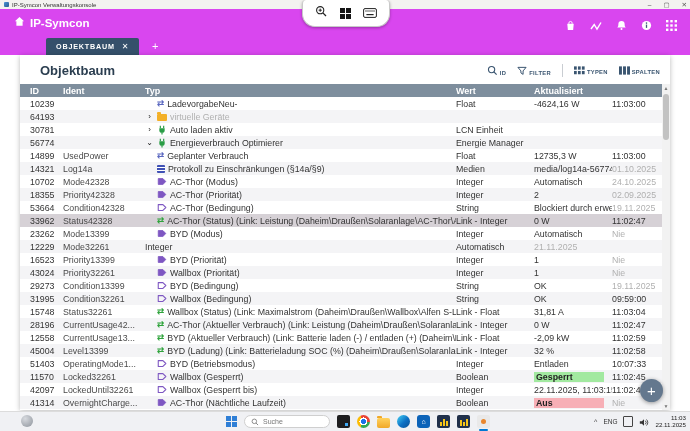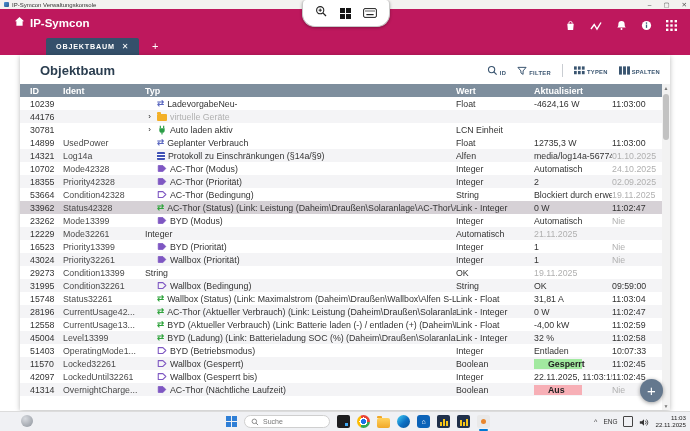--- a/index.html
+++ b/index.html
@@ -5,21 +5,21 @@
   html,body{margin:0;padding:0}
   body{width:690px;height:431px;position:relative;overflow:hidden;background:#fff;
        font-family:"Liberation Sans",sans-serif;-webkit-font-smoothing:antialiased}
   
   .titlebar{position:absolute;top:0;left:0;right:0;height:9px;background:#f3f2f0;
     display:flex;align-items:center;gap:3px;padding-left:4px;font-size:6px;color:#333}
   .app-ico{width:5px;height:5px;background:linear-gradient(135deg,#4a90d9,#2b5e8e);border-radius:1px}
   .win-controls{position:absolute;right:3px;top:1px;display:flex;gap:12px;font-size:6.5px;color:#555;line-height:7px}
   .win-controls span{cursor:default}
   
-  .header{position:absolute;top:9px;left:0;right:0;height:46px;background:#be185d}
+  .header{position:absolute;top:9px;left:0;right:0;height:46px;background:#d946ef}
   .brand{position:absolute;left:14px;top:7px;display:flex;align-items:center;gap:5px;color:#fff;
     font-weight:bold;font-size:11.5px}
   .hicons{position:absolute;right:13px;top:11px;display:flex;gap:14px;align-items:center}
   .hicons svg{display:block}
   .tab{position:absolute;left:46px;bottom:0;height:17px;background:#35506b;color:#fff;
     font-size:7.2px;font-weight:bold;letter-spacing:.8px;display:flex;align-items:center;gap:7px;
     padding:0 10px;border-radius:2px 2px 0 0}
   .tab-close{font-size:8px;font-weight:normal}
   .tab-add{position:absolute;left:152px;bottom:3px;color:#fff;font-size:11px;line-height:11px}
   
@@ -51,21 +51,21 @@
   .exp{flex:0 0 9px;text-align:center;font-size:8px;color:#222;line-height:9px}
   .nametext{overflow:hidden;white-space:nowrap}
   .muted{color:#b0b0b0}
   .ri{flex:0 0 auto;display:inline-flex;align-items:center;justify-content:center}
   .i-sync{color:#5b68c0;font-weight:bold;font-size:8.5px;line-height:9px}
   .i-link{color:#2fa33c;font-weight:bold;font-size:8.5px;line-height:9px}
   .i-folder{width:10px;height:7px;background:#f3b028;border-radius:1px;position:relative;margin-top:1px}
   .i-folder::before{content:"";position:absolute;top:-2px;left:0;width:4px;height:2px;background:#f3b028;border-radius:1px 1px 0 0}
   .i-media{width:8px;height:8px;border-radius:1px;
     background:linear-gradient(#3f51b5 0 2px,#fff 2px 3px,#3f51b5 3px 5px,#fff 5px 6px,#3f51b5 6px)}
-  .badge{display:block;width:48px;padding:0 14px;font-weight:bold;color:#222;box-sizing:border-box}
+  .badge{display:block;width:70px;padding:0 2px;font-weight:bold;color:#222;box-sizing:border-box}
   .badge.green{background:#a2e9a0}
   .badge.red{background:#f7afb6}
   
   .vscroll{position:absolute;right:0;top:29px;bottom:0;width:8px;background:#f2f2f2;z-index:3}
   .vscroll .arr{position:absolute;left:0;width:8px;height:8px;font-size:5px;color:#777;text-align:center;line-height:8px}
   .vscroll .arr.up{top:0}.vscroll .arr.dn{bottom:0}
   .vscroll .thumb{position:absolute;left:1px;top:10px;width:6px;height:46px;background:#c2c2c2;border-radius:3px}
   
   .fab{position:absolute;left:640px;top:379px;width:23px;height:23px;border-radius:50%;border:none;
     background:#64788e;color:#fff;font-size:15px;line-height:21px;text-align:center;padding:0;
@@ -256,21 +256,21 @@
         <span class="cell namec">
           <span class="exp"></span>
           <span class="ri i-sync">⇄</span>
           <span class="nametext">LadevorgabeNeu-</span>
         </span>
         <span class="cell">Float</span>
         <span class="cell"><span class="nametext">-4624,16 W</span></span>
         <span class="cell">11:03:00</span>
       </div>
       <div class="row alt">
-        <span class="cell">44176</span>
+        <span class="cell">64193</span>
         <span class="cell ident"></span>
         <span class="cell namec">
           <span class="exp">›</span>
           <span class="ri i-folder"></span>
           <span class="nametext muted">virtuelle Geräte</span>
         </span>
         <span class="cell"></span>
         <span class="cell"><span class="nametext"></span></span>
         <span class="cell"></span>
       </div>
@@ -285,41 +285,59 @@
               <path d="M2.8 3.8h6.4v2.4a3.2 3.2 0 0 1-6.4 0z" fill="#2a9d46"></path>
               <path d="M6 9v2.4" stroke="#2a9d46" stroke-width="1.4"></path>
             </svg>
           </span>
           <span class="nametext">Auto laden aktiv</span>
         </span>
         <span class="cell">LCN Einheit</span>
         <span class="cell"><span class="nametext"></span></span>
         <span class="cell"></span>
       </div>
+      <div class="row alt">
+        <span class="cell">56774</span>
+        <span class="cell ident"></span>
+        <span class="cell namec">
+          <span class="exp">⌄</span>
+          <span class="ri">
+            <svg width="10" height="10" viewBox="0 0 12 12">
+              <path d="M4 .8v3M8 .8v3" stroke="#2a9d46" stroke-width="1.4" fill="none"></path>
+              <path d="M2.8 3.8h6.4v2.4a3.2 3.2 0 0 1-6.4 0z" fill="#2a9d46"></path>
+              <path d="M6 9v2.4" stroke="#2a9d46" stroke-width="1.4"></path>
+            </svg>
+          </span>
+          <span class="nametext">Energieverbrauch Optimierer</span>
+        </span>
+        <span class="cell">Energie Manager</span>
+        <span class="cell"><span class="nametext"></span></span>
+        <span class="cell"></span>
+      </div>
       <div class="row">
         <span class="cell">14899</span>
         <span class="cell ident">UsedPower</span>
         <span class="cell namec">
           <span class="exp"></span>
           <span class="ri i-sync">⇄</span>
           <span class="nametext">Geplanter Verbrauch</span>
         </span>
         <span class="cell">Float</span>
         <span class="cell"><span class="nametext">12735,3 W</span></span>
         <span class="cell">11:03:00</span>
       </div>
       <div class="row alt">
         <span class="cell">14321</span>
         <span class="cell ident">Log14a</span>
         <span class="cell namec">
           <span class="exp"></span>
           <span class="ri i-media"></span>
           <span class="nametext">Protokoll zu Einschränkungen (§14a/§9)</span>
         </span>
-        <span class="cell">Alfen</span>
+        <span class="cell">Medien</span>
         <span class="cell"><span class="nametext">media/log14a-56774.txt</span></span>
         <span class="cell muted">01.10.2025</span>
       </div>
       <div class="row">
         <span class="cell">10702</span>
         <span class="cell ident">Mode42328</span>
         <span class="cell namec">
           <span class="exp"></span>
           <span class="ri">
             <svg width="10" height="9" viewBox="0 0 12 10">
@@ -427,20 +445,29 @@
           </span>
           <span class="nametext">Wallbox (Priorität)</span>
         </span>
         <span class="cell">Integer</span>
         <span class="cell"><span class="nametext">1</span></span>
         <span class="cell muted">Nie</span>
       </div>
       <div class="row">
         <span class="cell">29273</span>
         <span class="cell ident">Condition13399</span>
+        <span class="cell namec">
+          <span class="exp"></span>
+          <span class="ri">
+            <svg width="10" height="9" viewBox="0 0 12 10">
+              <path d="M1.5 1.5h5.6L10.6 5 7.1 8.5H1.5z" fill="none" stroke="#7e57c2" stroke-width="1.3" stroke-linejoin="round"></path>
+            </svg>
+          </span>
+          <span class="nametext">BYD (Bedingung)</span>
+        </span>
         <span class="cell">String</span>
         <span class="cell"><span class="nametext">OK</span></span>
         <span class="cell muted">19.11.2025</span>
       </div>
       <div class="row alt">
         <span class="cell">31995</span>
         <span class="cell ident">Condition32261</span>
         <span class="cell namec">
           <span class="exp"></span>
           <span class="ri">
@@ -480,21 +507,21 @@
       </div>
       <div class="row">
         <span class="cell">12558</span>
         <span class="cell ident">CurrentUsage13...</span>
         <span class="cell namec">
           <span class="exp"></span>
           <span class="ri i-link">⇄</span>
           <span class="nametext">BYD (Aktueller Verbrauch) (Link: Batterie laden (-) / entladen (+) (Daheim\Draußen\Solaranlage\K...</span>
         </span>
         <span class="cell">Link - Float</span>
-        <span class="cell"><span class="nametext">-4,00 kW</span></span>
+        <span class="cell"><span class="nametext">-2,09 kW</span></span>
         <span class="cell">11:02:59</span>
       </div>
       <div class="row alt">
         <span class="cell">45004</span>
         <span class="cell ident">Level13399</span>
         <span class="cell namec">
           <span class="exp"></span>
           <span class="ri i-link">⇄</span>
           <span class="nametext">BYD (Ladung) (Link: Batterieladung SOC (%) (Daheim\Draußen\Solaranlage\Kostal Haus))</span>
         </span>

